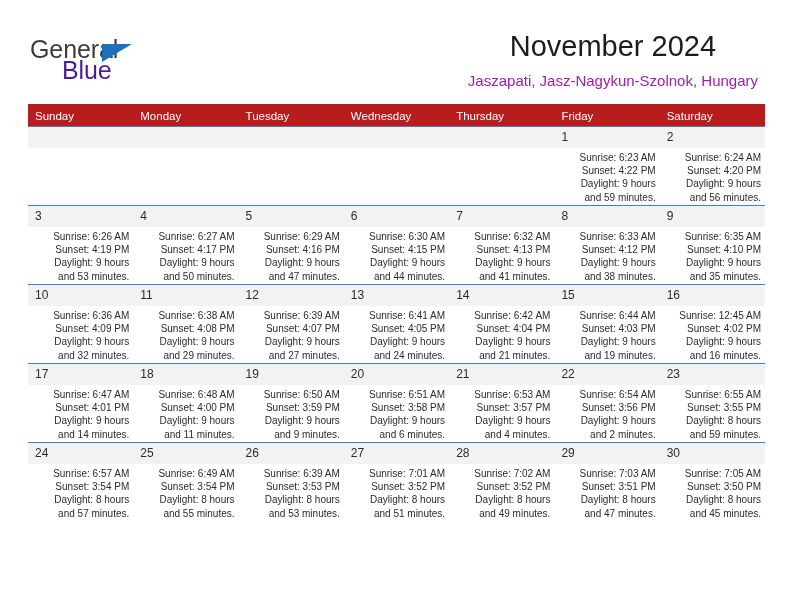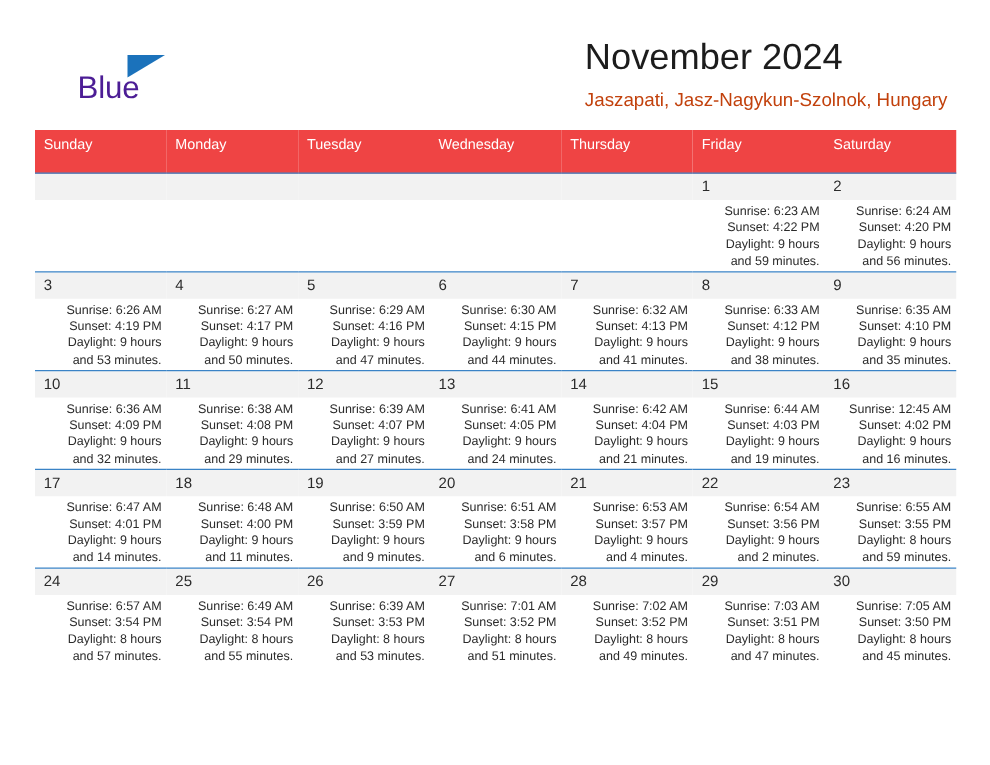--- a/index.html
+++ b/index.html
@@ -63,52 +63,52 @@
     width: 0;
     height: 0;
     border-left: 30px solid #1b72bb;
     border-bottom: 18px solid transparent;
   }
 
   .title-block {
     position: absolute;
     right: 34px;
     top: 28px;
-    text-align: left;
+    text-align: center;
   }
   .cal-title {
     font-size: 29px;
     color: #1c1c1c;
     line-height: 36px;
     white-space: nowrap;
   }
   .cal-subtitle {
     font-size: 15px;
-    color: #c2410c;
+    color: #a21caf;
     line-height: 22px;
     margin-top: 6px;
     white-space: nowrap;
   }
 
   
   .calendar {
     position: absolute;
     left: 28px;
     top: 104px;
     width: 737px;
     border-collapse: collapse;
     table-layout: fixed;
   }
   .calendar th {
-    background: #ef4444;
+    background: #b91c1c;
     color: #ffffff;
     font-size: 11.5px;
     font-weight: normal;
     text-align: left;
-    padding: 5px 0 16px 7px;
+    padding: 5px 0 4px 7px;
     height: 13px;
     border: none;
   }
   .calendar td {
     vertical-align: top;
     padding: 0;
     border: none;
     border-top: 1.3px solid #3a83c6;
     height: 78px;
   }
@@ -138,20 +138,21 @@
   }
 </style>
 </head>
 <body>
 
 <div id="page">
 
   <div class="header">
 
     <div class="brand">
+      <span class="brand-general">General</span>
       <span class="brand-triangle"></span>
       <span class="brand-blue">Blue</span>
     </div>
 
     <div class="title-block">
       <div class="cal-title">November 2024</div>
       <div class="cal-subtitle">Jaszapati, Jasz-Nagykun-Szolnok, Hungary</div>
     </div>
 
   </div>

